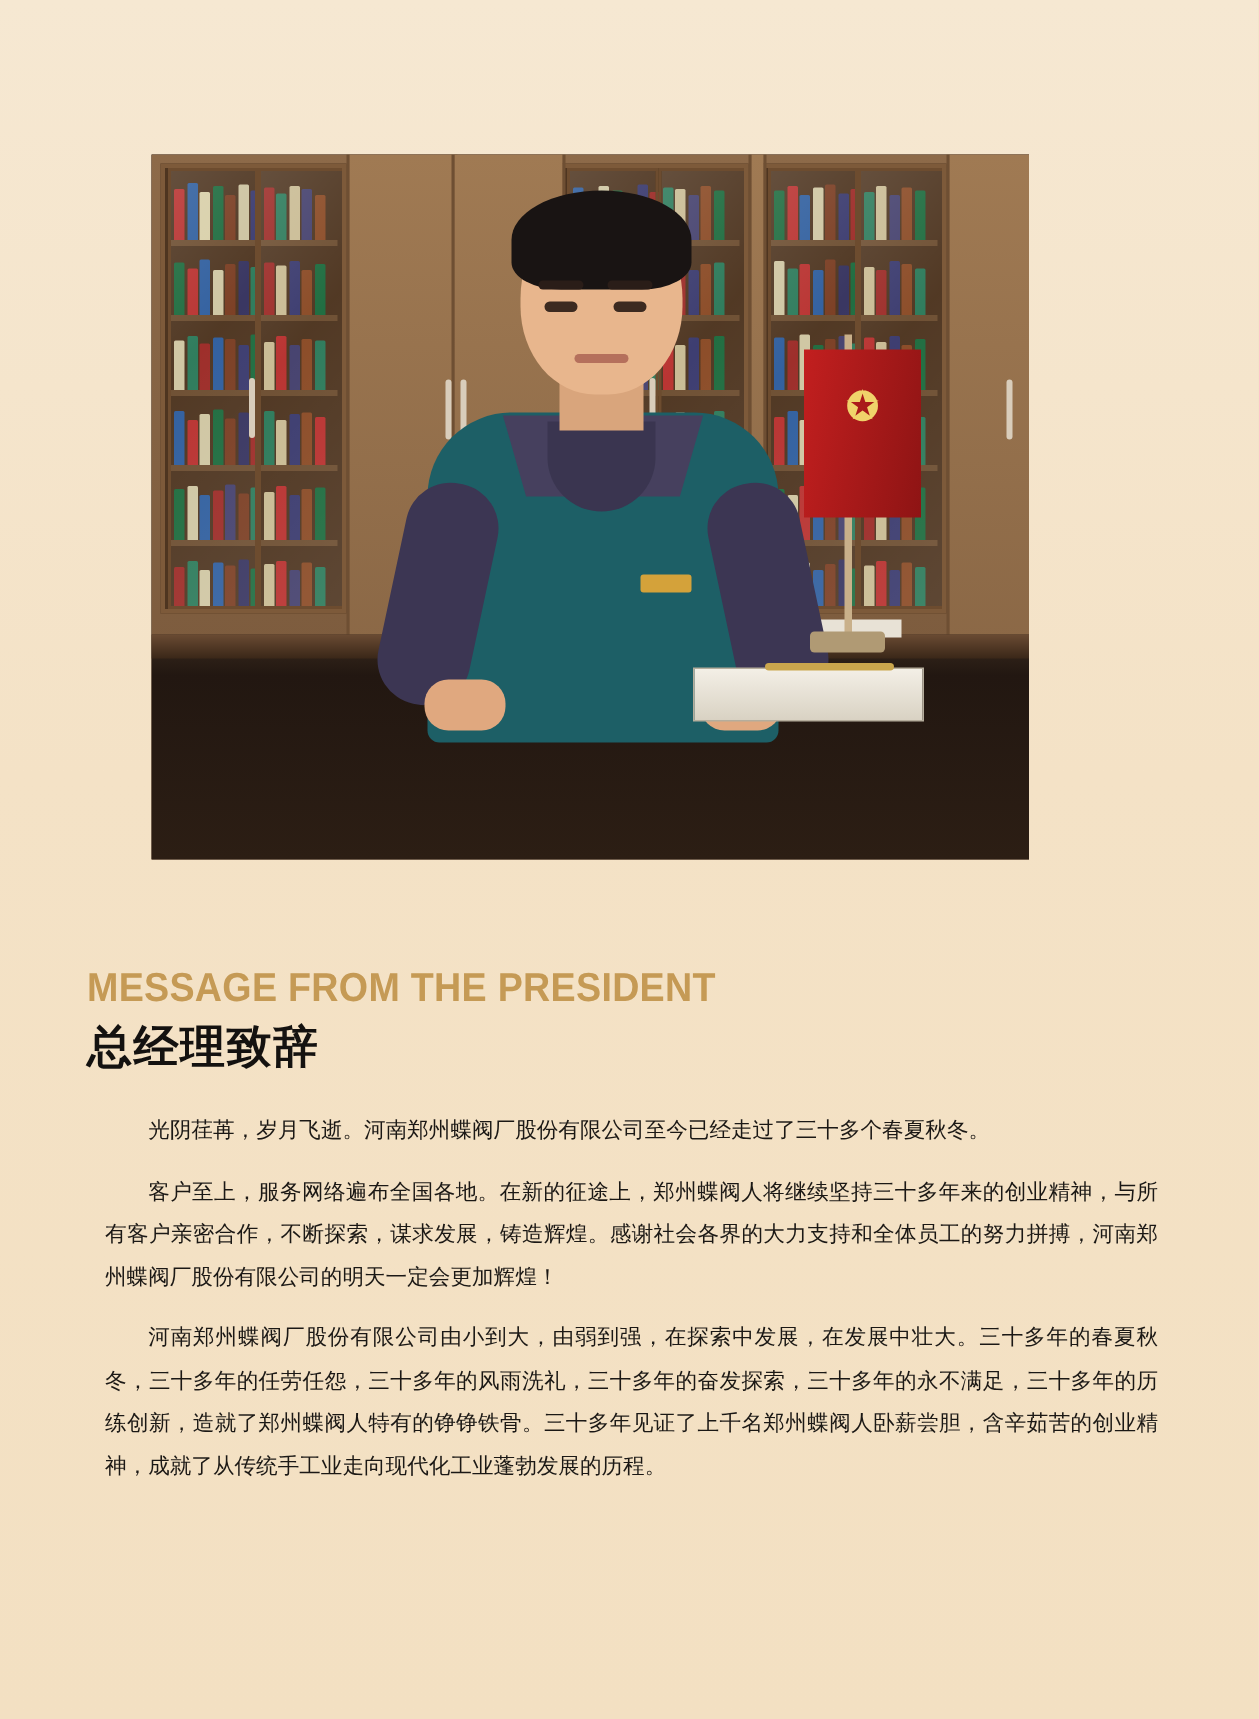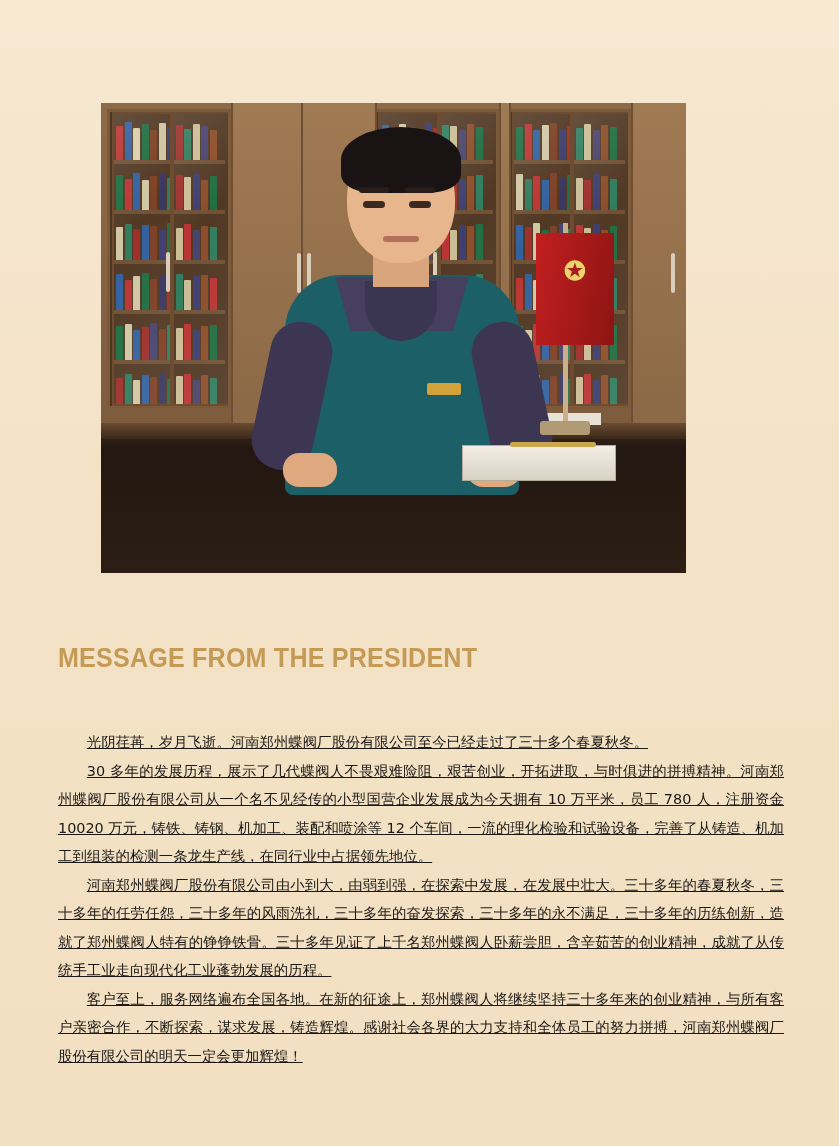--- a/index.html
+++ b/index.html
@@ -205,23 +205,22 @@
     left: 58px;
     top: 728px;
     width: 726px;
     color: #1b1815;
     font-size: 14.4px;
     line-height: 28.5px;
     text-align: justify;
     font-family: "DejaVu Sans", sans-serif;
   }
   .body-text p {
-    margin: 0;
+    margin: 12px;
     text-indent: 2em;
-    text-decoration: underline;
   }
 </style>
 </head>
 <body>
 
 <div class="page">
 
   <div class="photo-wrap">
     <div class="photo">
 
@@ -538,21 +537,21 @@
 
       <div class="book-stack"></div>
       <div class="pen"></div>
     </div>
   </div>
 
   <div class="caption">
   </div>
 
   <div class="heading-en">MESSAGE FROM THE PRESIDENT</div>
+  <div class="heading-cn">总经理致辞</div>
 
   <div class="body-text">
     <p>光阴荏苒，岁月飞逝。河南郑州蝶阀厂股份有限公司至今已经走过了三十多个春夏秋冬。</p>
-    <p>30 多年的发展历程，展示了几代蝶阀人不畏艰难险阻，艰苦创业，开拓进取，与时俱进的拼搏精神。河南郑州蝶阀厂股份有限公司从一个名不见经传的小型国营企业发展成为今天拥有 10 万平米，员工 780 人，注册资金 10020 万元，铸铁、铸钢、机加工、装配和喷涂等 12 个车间，一流的理化检验和试验设备，完善了从铸造、机加工到组装的检测一条龙生产线，在同行业中占据领先地位。</p>
+    <p>客户至上，服务网络遍布全国各地。在新的征途上，郑州蝶阀人将继续坚持三十多年来的创业精神，与所有客户亲密合作，不断探索，谋求发展，铸造辉煌。感谢社会各界的大力支持和全体员工的努力拼搏，河南郑州蝶阀厂股份有限公司的明天一定会更加辉煌！</p>
     <p>河南郑州蝶阀厂股份有限公司由小到大，由弱到强，在探索中发展，在发展中壮大。三十多年的春夏秋冬，三十多年的任劳任怨，三十多年的风雨洗礼，三十多年的奋发探索，三十多年的永不满足，三十多年的历练创新，造就了郑州蝶阀人特有的铮铮铁骨。三十多年见证了上千名郑州蝶阀人卧薪尝胆，含辛茹苦的创业精神，成就了从传统手工业走向现代化工业蓬勃发展的历程。</p>
-    <p>客户至上，服务网络遍布全国各地。在新的征途上，郑州蝶阀人将继续坚持三十多年来的创业精神，与所有客户亲密合作，不断探索，谋求发展，铸造辉煌。感谢社会各界的大力支持和全体员工的努力拼搏，河南郑州蝶阀厂股份有限公司的明天一定会更加辉煌！</p>
   </div>
 
 </div>
 
 </body></html>

